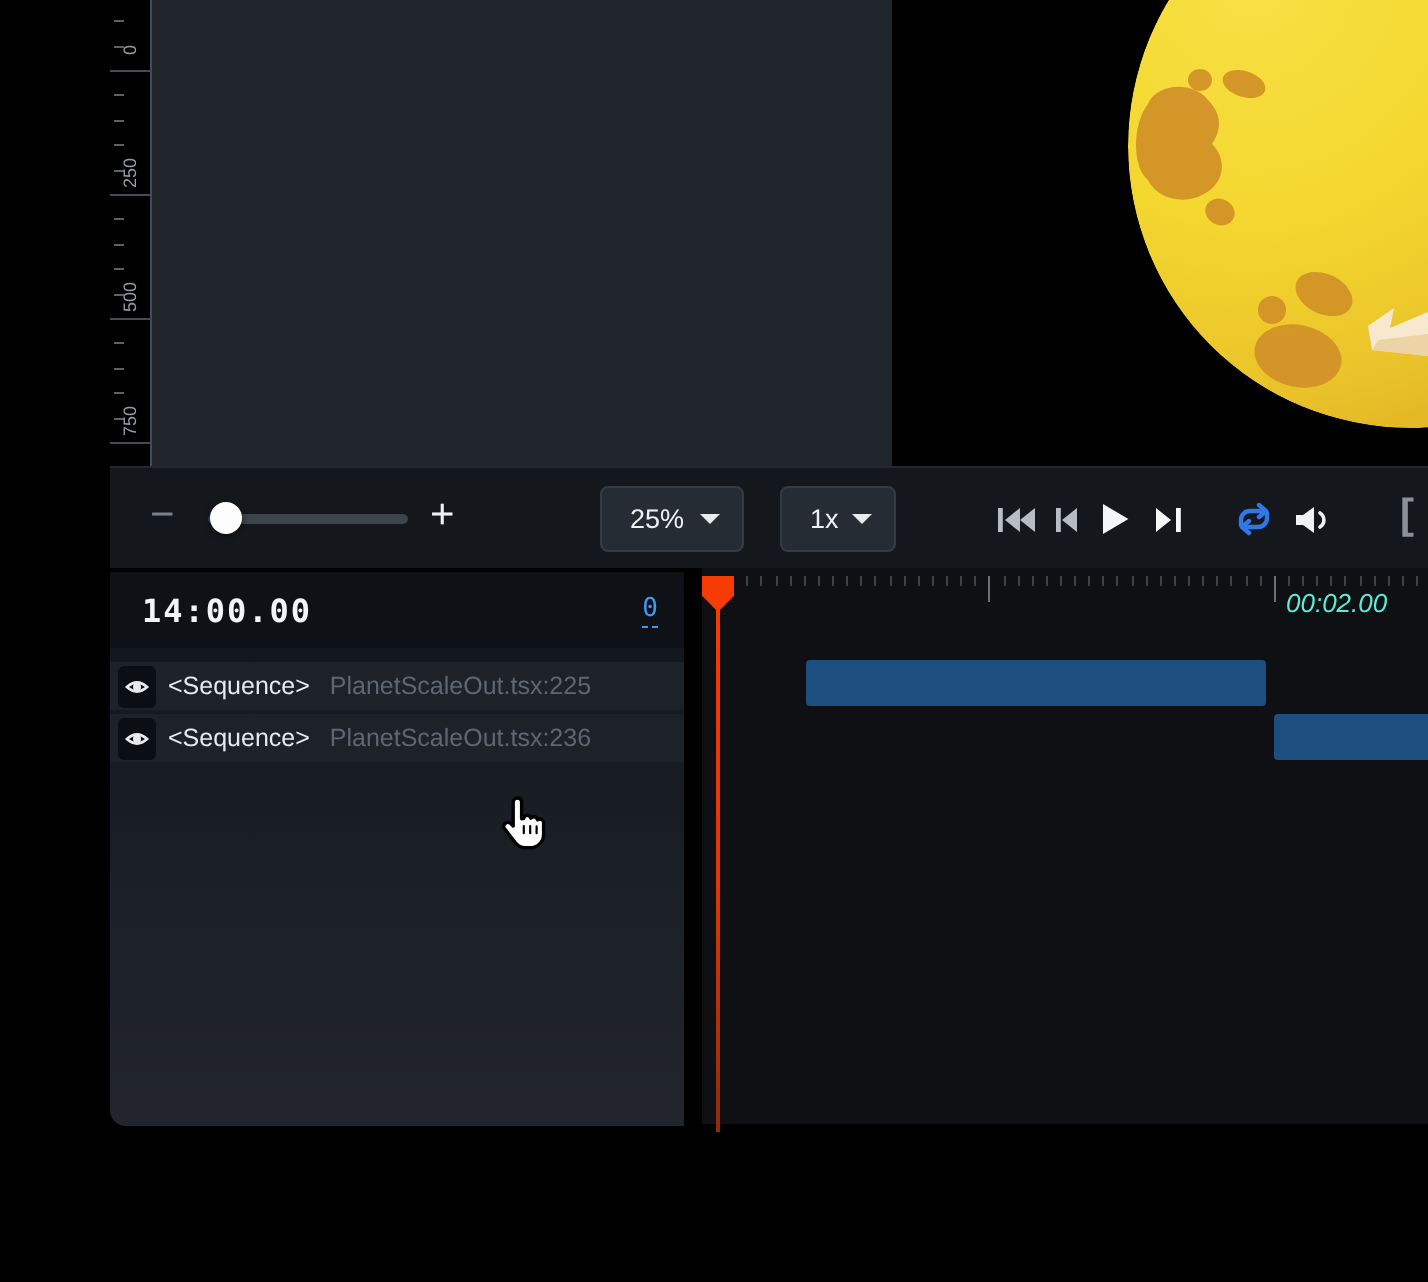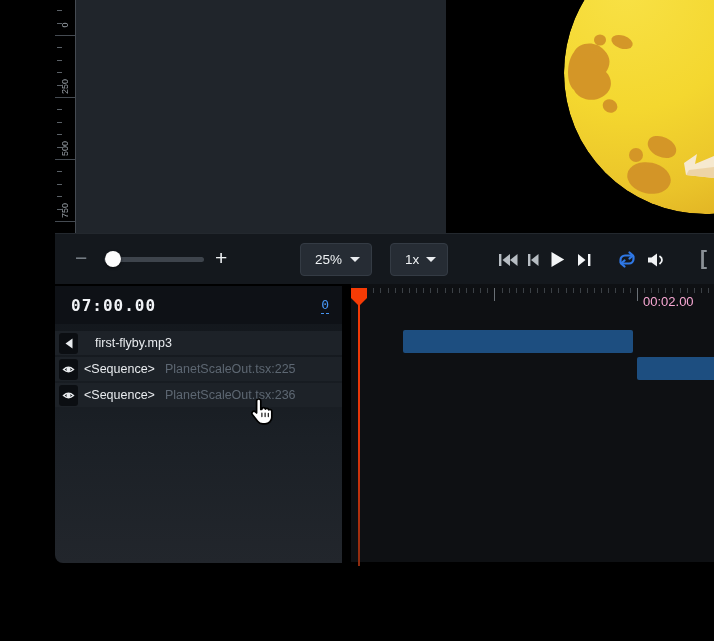--- a/index.html
+++ b/index.html
@@ -51,21 +51,21 @@
   .trow{height:24px;margin-bottom:2px;background:#1d2228;display:flex;align-items:center;
         padding-left:4px;cursor:pointer;}
   .ibox{width:19px;height:21px;background:#0b0e12;border-radius:3px;display:flex;
         align-items:center;justify-content:center;flex:0 0 19px;cursor:pointer;}
   .tname{color:#e8ebee;font-size:12.5px;white-space:nowrap;}
   .tsrc{color:#5d6772;font-size:12.5px;margin-left:10px;white-space:nowrap;}
   .tl-right{position:absolute;left:296px;top:0;width:363px;height:278px;background:#0e1013;
             overflow:hidden;}
   .ttick{position:absolute;top:4px;width:1px;height:5px;background:#3c4146;}
   .ttick.big{height:13px;background:#6a7076;}
-  .time-label{position:absolute;left:292px;top:10px;color:#f9a8d4;font-size:13px;}
+  .time-label{position:absolute;left:292px;top:10px;color:#5eead4;font-size:13px;font-style:italic;}
   .seqbar{position:absolute;height:23px;border-radius:2px;cursor:grab;}
   .ph-flag{position:absolute;left:296px;top:4px;width:16px;height:18px;background:#f63b05;
            clip-path:polygon(0 0,100% 0,100% 55%,50% 100%,0 55%);cursor:grab;}
   .ph-line{position:absolute;left:303px;top:6px;width:2px;height:276px;
            background:linear-gradient(180deg,#f63b05 0%,#e2350a 55%,#8c2c10 100%);}
   .cursor{position:absolute;left:249px;top:397px;pointer-events:none;}
 </style>
 </head>
 <body>
 
@@ -182,32 +182,24 @@
         <path d="M1 5.5 H4.5 L10 1.5 V14.5 L4.5 10.5 H1 Z" fill="#f0f2f4"></path>
         <path d="M13 4.5 C15.6 6.2 15.6 9.8 13 11.5" stroke="#f0f2f4" stroke-width="1.8" fill="none" stroke-linecap="round"></path>
       </svg>
     </div>
     <div class="abs bracket">[</div>
   </div>
 
   <div class="timeline">
     <div class="tl-left">
       <div class="tl-header">
-        <div class="timecode">07:00.00</div>
+        <div class="timecode">14:00.00</div>
         <div class="frame-link">0</div>
       </div>
       <div class="tracks" id="tracks">
-          <div class="trow">
-            <div class="ibox">
-              <svg width="10" height="11" viewBox="0 0 10 11" fill="#e8ebee">
-                <path d="M8.5 0.5 L1.5 5.5 L8.5 10.5 Z"></path>
-              </svg>
-            </div>
-            <span class="tname" style="margin-left: 17px;">first-flyby.mp3</span>
-          </div>
           <div class="trow">
             <div class="ibox">
               <svg width="13" height="11" viewBox="0 0 13 11">
                 <path d="M1.5 5.5 Q6.5 1 11.5 5.5 Q6.5 10 1.5 5.5 Z" fill="none" stroke="#e8ebee" stroke-width="1.4"></path>
                 <circle cx="6.5" cy="5.5" r="2" fill="#e8ebee"></circle>
               </svg>
             </div>
             <span class="tname" style="margin-left: 6px;">&lt;Sequence&gt;</span>
             <span class="tsrc">PlanetScaleOut.tsx:225</span>
           </div>

